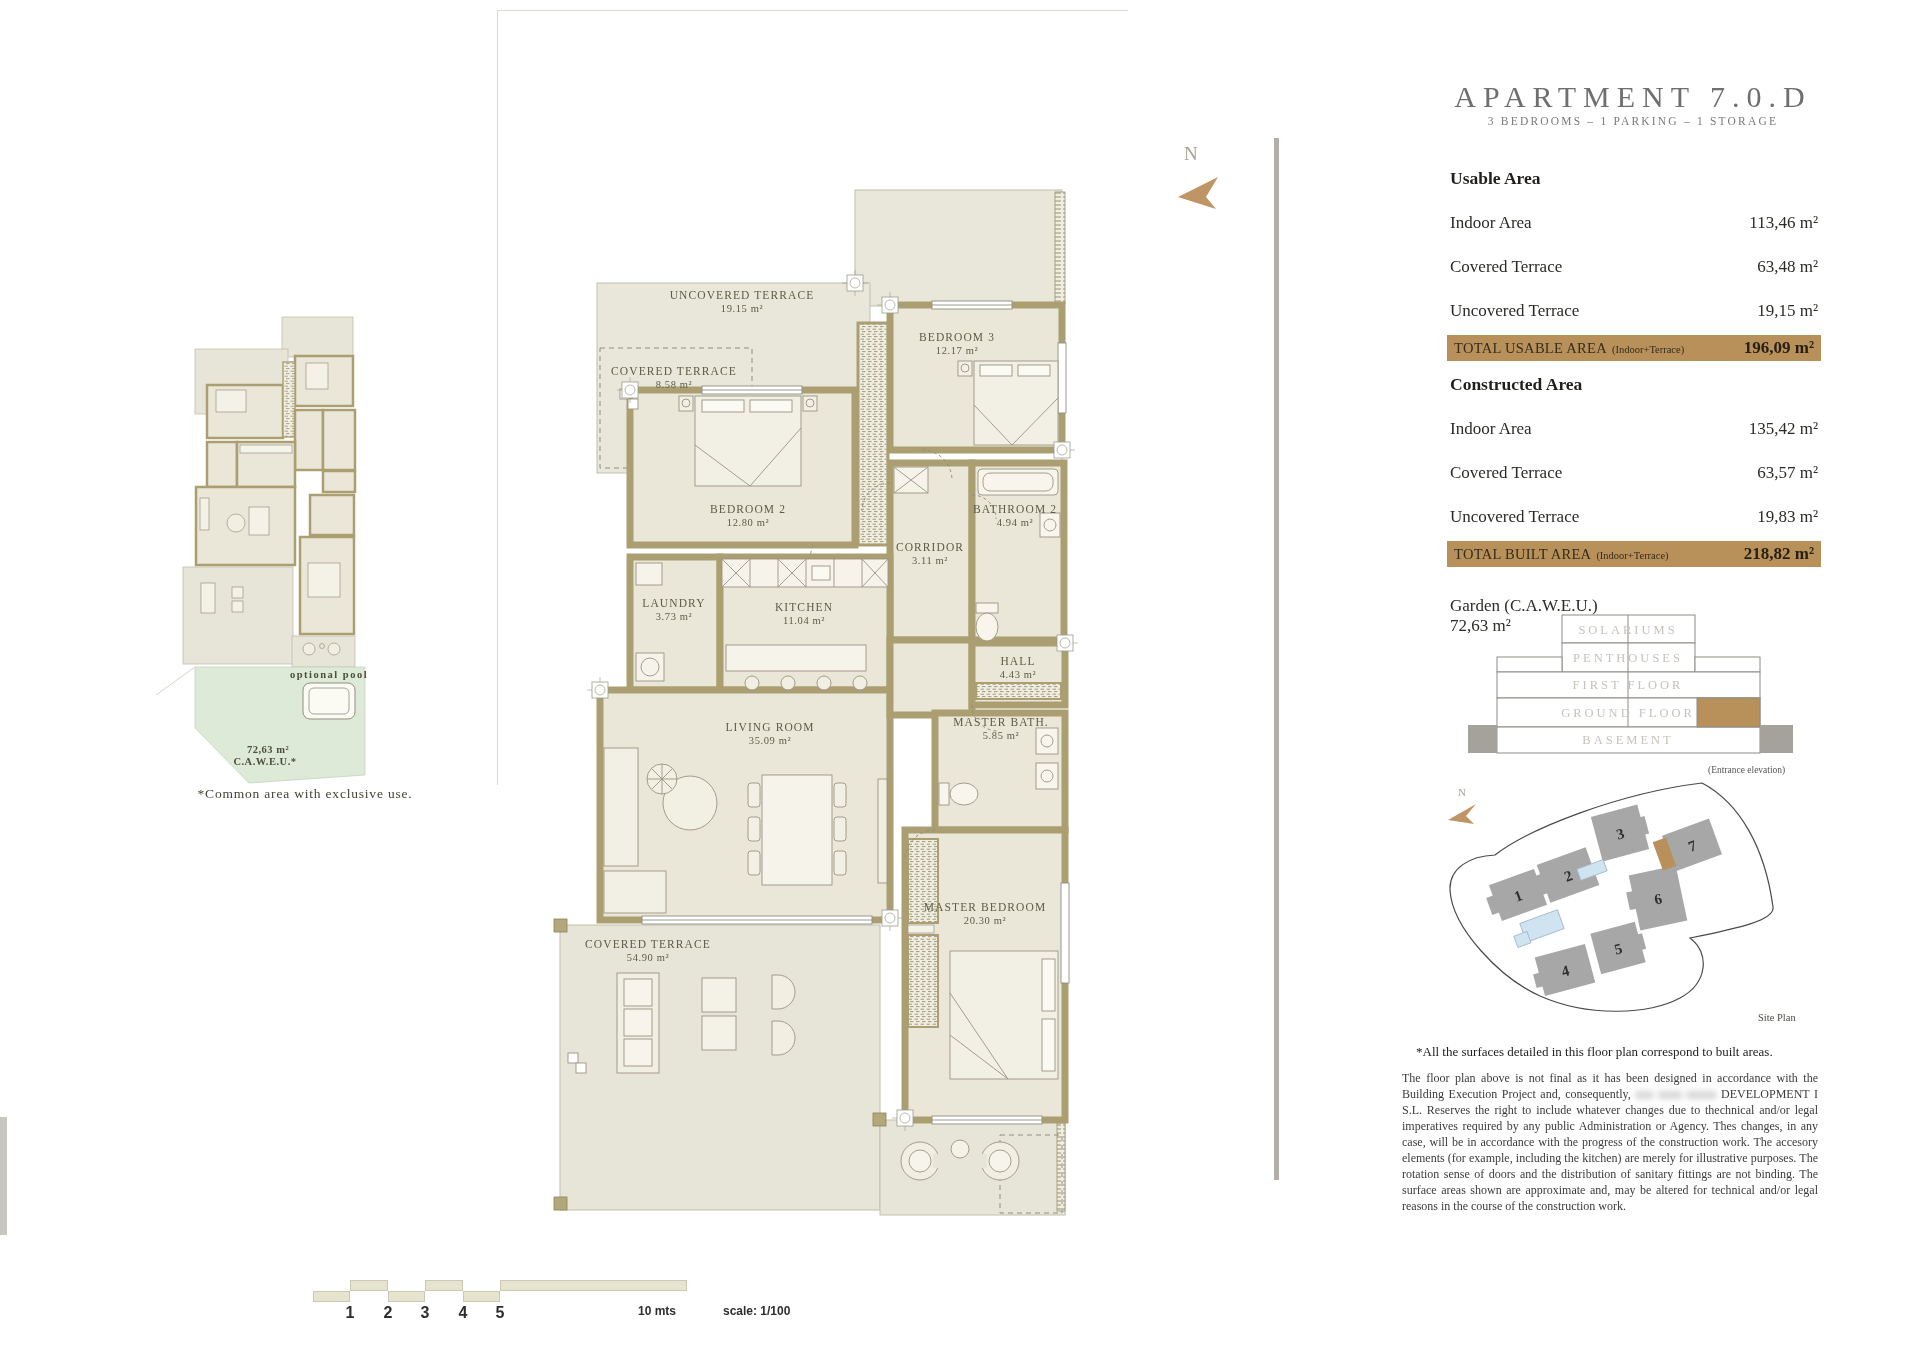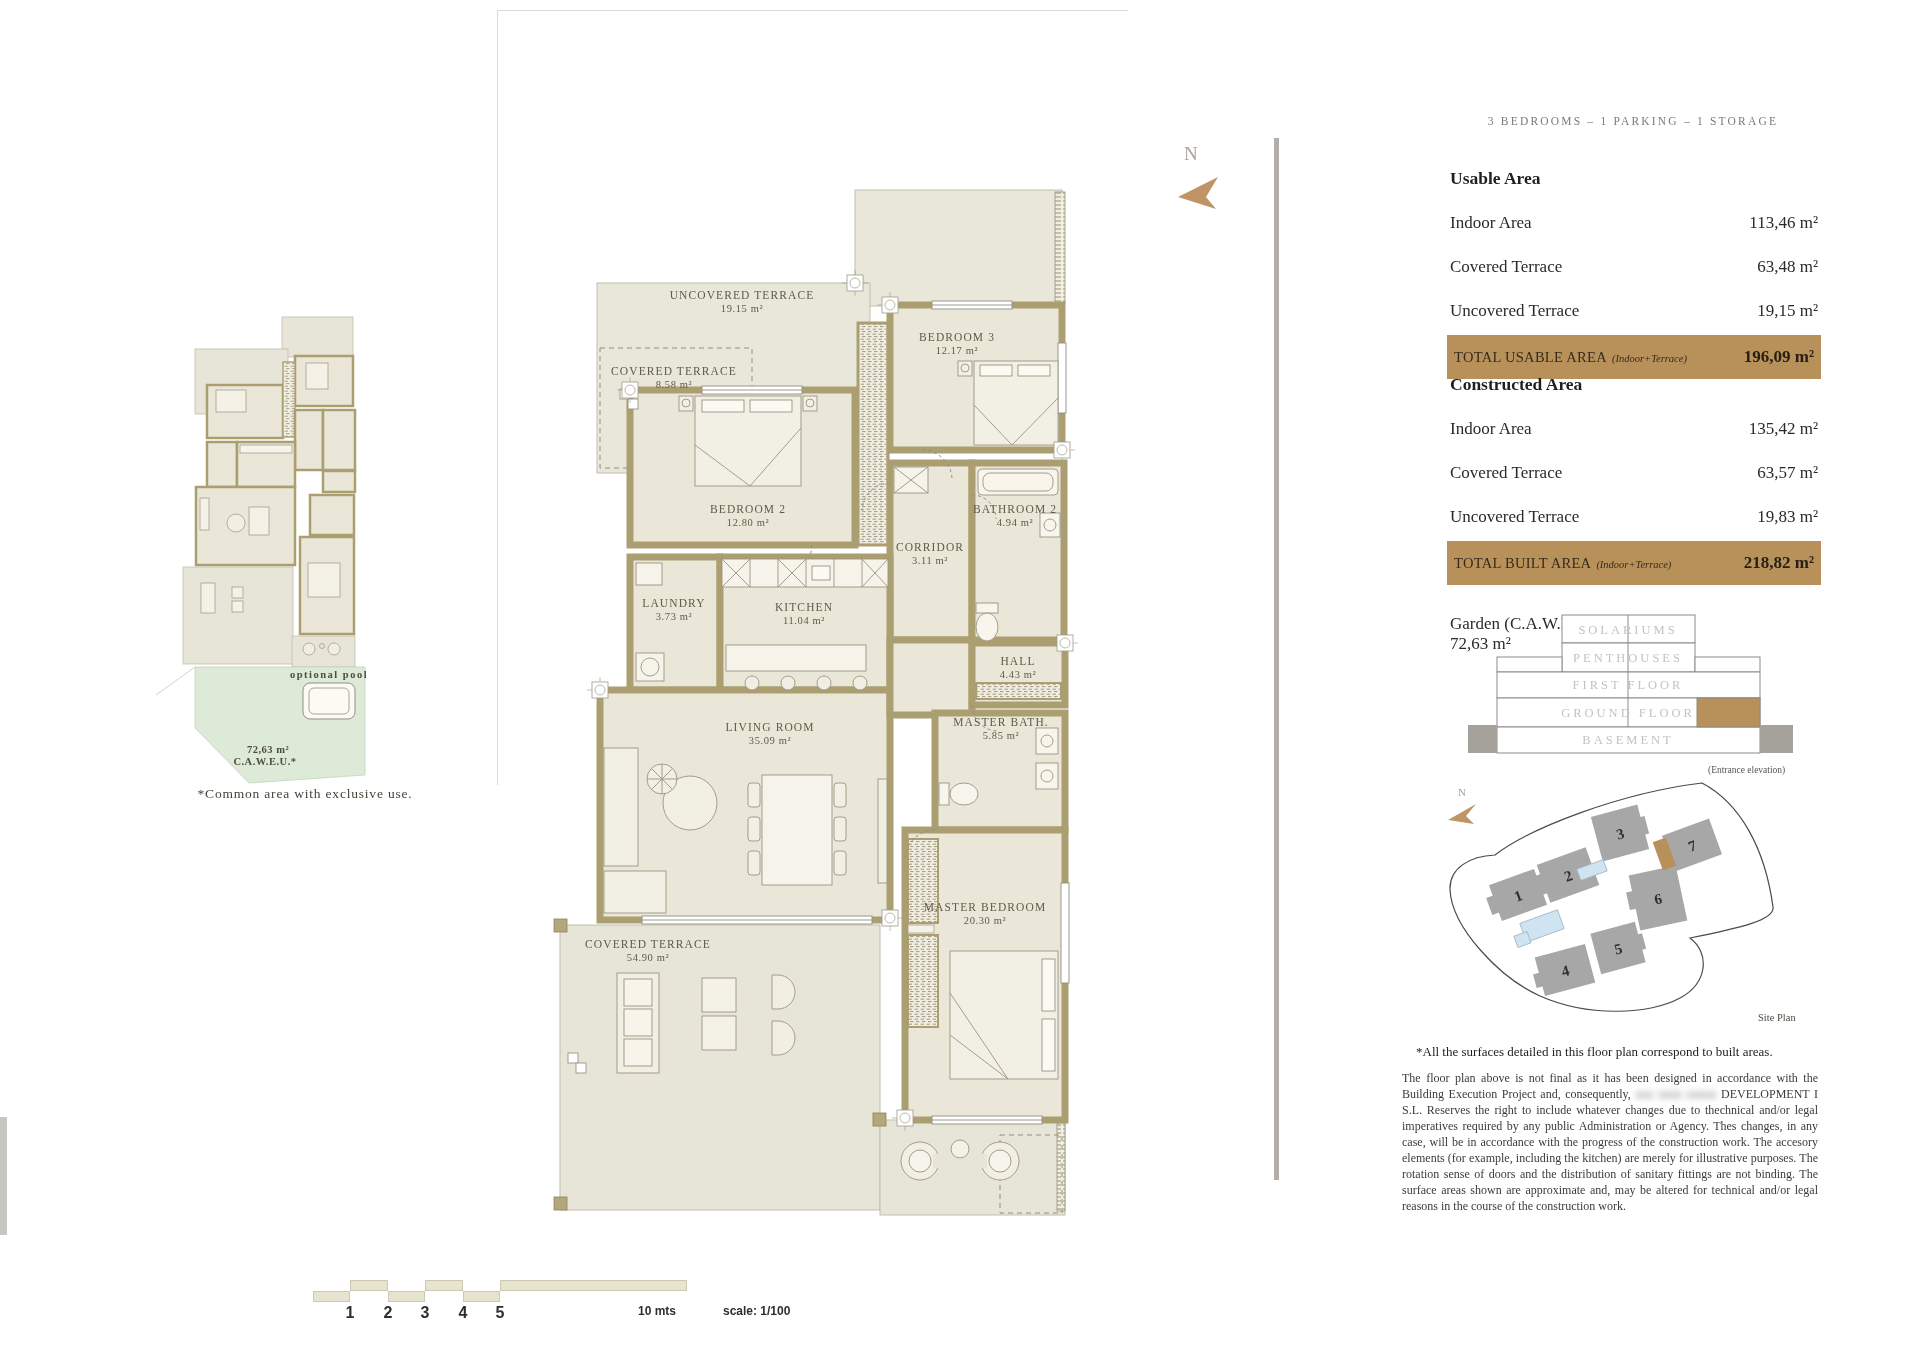--- a/index.html
+++ b/index.html
@@ -19,24 +19,24 @@
 
   
   .apt-title { position:absolute; left:1447px; top:80px; width:372px; text-align:center;
                font-size:30px; letter-spacing:7px; color:#6f6f6f; font-weight:500; white-space:nowrap; }
   .apt-subtitle { position:absolute; left:1447px; top:115px; width:372px; text-align:center;
                   font-size:11.5px; letter-spacing:2.2px; color:#7a7a7a; }
 
   .area-block { position:absolute; left:1450px; width:368px; color:#2b2a26; }
   .area-heading { font-size:17.5px; font-weight:bold; color:#201f1b; margin-bottom:13px; }
   .area-row { display:flex; justify-content:space-between; font-size:17px; margin-bottom:14px;margin-top:24px; }
-  .total-bar { display:flex; align-items:center; background:#b8905a; height:44px; padding:8px 7px;
+  .total-bar { display:flex; align-items:center; background:#b8905a; height:26px; padding:8px 7px;
                margin-left:-3px; margin-right:-3px; color:#352b1c; }
   .total-bar .tl { font-size:14.5px; letter-spacing:0.3px; }
-  .total-bar .tn { font-size:10.5px; margin-left:5px; padding-top:3px;font-style:italic; }
+  .total-bar .tn { font-size:10.5px; margin-left:5px; padding-top:3px; }
   .total-bar .tv { margin-left:auto; font-size:17px; font-weight:bold; color:#261f14; }
   .garden-row { display:flex; justify-content:flex-end; font-size:17px; margin-top:29px;flex-direction:column; }
 
   .footnote { position:absolute; left:1416px; top:1044px; width:416px; font-size:13px; color:#222; }
   .disclaimer { position:absolute; left:1402px; top:1070px; width:416px; font-size:12px;
                 line-height:16px; color:#3b3b3b; text-align:justify; }
   .redacted { filter:blur(3px); color:#5a5a5a; }
 
   
   .mini-caption { position:absolute; left:160px; top:786px; width:290px; text-align:center;
@@ -333,20 +333,21 @@
     </g>
   </svg>
 
   <svg class="abs" style="left:1172px; top:132px;" width="60" height="90" viewBox="0 0 60 90">
     <text class="compass-n" x="12" y="28">N</text>
     <path d="M6,65 L46,45 L34,65 L44,77 Z" fill="#bf9566"></path>
   </svg>
 
   <div class="divider"></div>
 
+  <div class="apt-title">APARTMENT 7.0.D</div>
   <div class="apt-subtitle">3 BEDROOMS – 1 PARKING – 1 STORAGE</div>
 
   <div class="area-block" style="top:168px;">
     <div class="area-heading">Usable Area</div>
     <div class="area-row">
         <span>Indoor Area</span>
         <span>113,46 m²</span>
       </div>
     <div class="area-row">
         <span>Covered Terrace</span>

